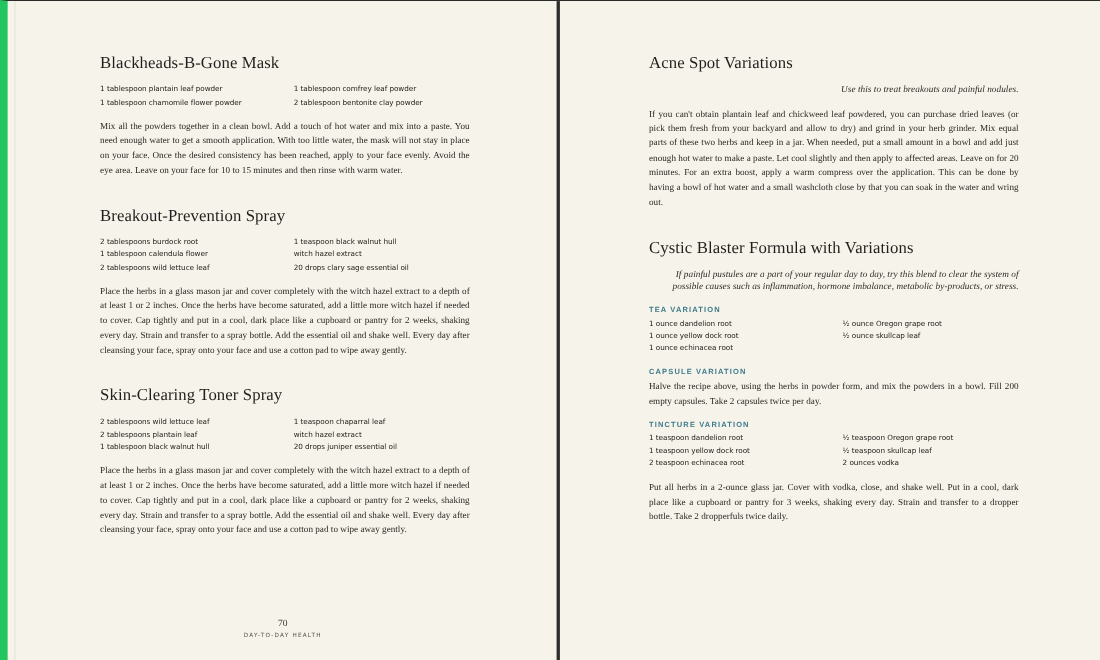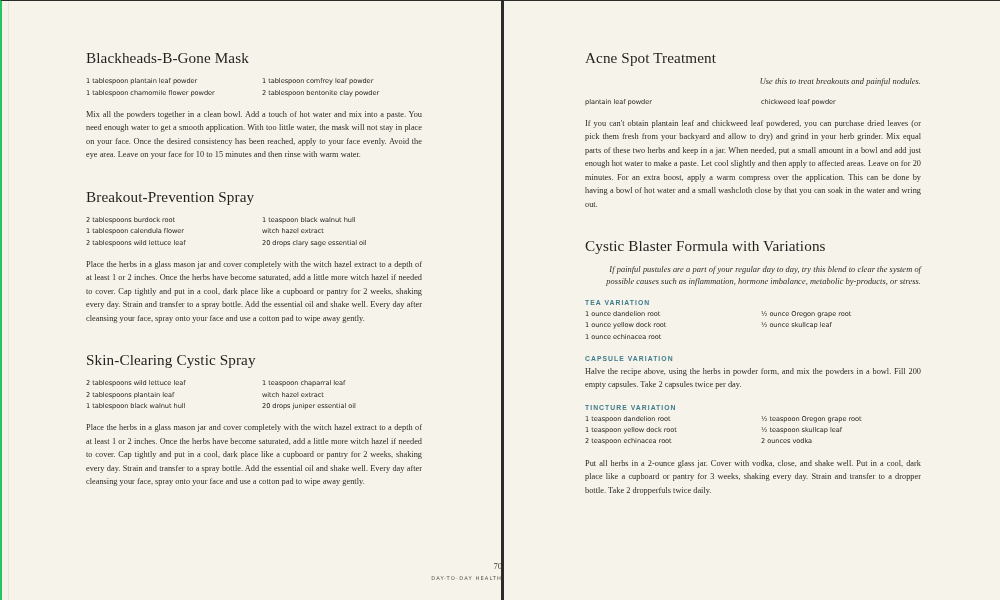--- a/index.html
+++ b/index.html
@@ -7,21 +7,21 @@
     padding: 0;
     background: #ffffff;
   }
   .spread {
     position: relative;
     width: 1000px;
     height: 600px;
     background: #f6f3ea;
     overflow: hidden;
     box-sizing: border-box;
-    border-left: 2px solid #22c55e;
+    border-left: 7px solid #22c55e;
     border-top: 1px solid #2a2a28;
   }
   .gutter {
     position: absolute;
     left: 499px;
     top: 0;
     width: 3px;
     height: 600px;
     background: #2c2c2a;
     z-index: 5;
@@ -105,21 +105,21 @@
     color: #3d7b8c;
     letter-spacing: 1.05px;
     margin: 12px 0 3px 0;
     text-transform: uppercase;
   }
 
   .footer {
     position: absolute;
     bottom: 20px;
     width: 100%;
-    text-align: right;
+    text-align: center;
     margin-top: 37px;
   }
   .folio {
     font-family: "Liberation Serif", serif;
     font-size: 8.6px;
     color: #3a3834;
     line-height: 1.4;
   }
   .running-head {
     font-family: "DejaVu Sans", sans-serif;
@@ -164,21 +164,21 @@
           <div class="ing">witch hazel extract</div>
           <div class="ing">2 tablespoons wild lettuce leaf</div>
           <div class="ing">20 drops clary sage essential oil</div>
         </div>
         <p class="body">Place the herbs in a glass mason jar and cover completely with the witch hazel extract to a depth of at least 1 or 2 inches. Once the herbs have become saturated, add a little more witch hazel if needed to cover. Cap tightly and put in a cool, dark place like a cupboard or pantry for 2 weeks, shaking every day. Strain and transfer to a spray bottle. Add the essential oil and shake well. Every day after cleansing your face, spray onto your face and use a cotton pad to wipe away gently.</p>
       </div>
 
       <div class="section-gap"></div>
 
       <div>
-        <h2 class="recipe-title">Skin-Clearing Cystic Spray</h2>
+        <h2 class="recipe-title">Skin-Clearing Toner Spray</h2>
         <div class="ing-grid">
           <div class="ing">2 tablespoons wild lettuce leaf</div>
           <div class="ing">1 teaspoon chaparral leaf</div>
           <div class="ing">2 tablespoons plantain leaf</div>
           <div class="ing">witch hazel extract</div>
           <div class="ing">1 tablespoon black walnut hull</div>
           <div class="ing">20 drops juniper essential oil</div>
         </div>
         <p class="body">Place the herbs in a glass mason jar and cover completely with the witch hazel extract to a depth of at least 1 or 2 inches. Once the herbs have become saturated, add a little more witch hazel if needed to cover. Cap tightly and put in a cool, dark place like a cupboard or pantry for 2 weeks, shaking every day. Strain and transfer to a spray bottle. Add the essential oil and shake well. Every day after cleansing your face, spray onto your face and use a cotton pad to wipe away gently.</p>
       </div>
@@ -188,26 +188,22 @@
     <div class="footer footer-left">
       <div class="folio">70</div>
       <div class="running-head">DAY-TO-DAY HEALTH</div>
     </div>
   </div>
 
   <div class="page page-right">
     <div class="content-right">
 
       <div>
-        <h2 class="recipe-title">Acne Spot Treatment</h2>
+        <h2 class="recipe-title">Acne Spot Variations</h2>
         <p class="subtitle">Use this to treat breakouts and painful nodules.</p>
-        <div class="ing-grid">
-          <div class="ing">plantain leaf powder</div>
-          <div class="ing">chickweed leaf powder</div>
-        </div>
         <p class="body">If you can't obtain plantain leaf and chickweed leaf powdered, you can purchase dried leaves (or pick them fresh from your backyard and allow to dry) and grind in your herb grinder. Mix equal parts of these two herbs and keep in a jar. When needed, put a small amount in a bowl and add just enough hot water to make a paste. Let cool slightly and then apply to affected areas. Leave on for 20 minutes. For an extra boost, apply a warm compress over the application. This can be done by having a bowl of hot water and a small washcloth close by that you can soak in the water and wring out.</p>
       </div>
 
       <div class="section-gap"></div>
 
       <div>
         <h2 class="recipe-title">Cystic Blaster Formula with Variations</h2>
         <p class="subtitle">If painful pustules are a part of your regular day to day, try this blend to clear the system of possible causes such as inflammation, hormone imbalance, metabolic by-products, or stress.</p>
 
         <div>

